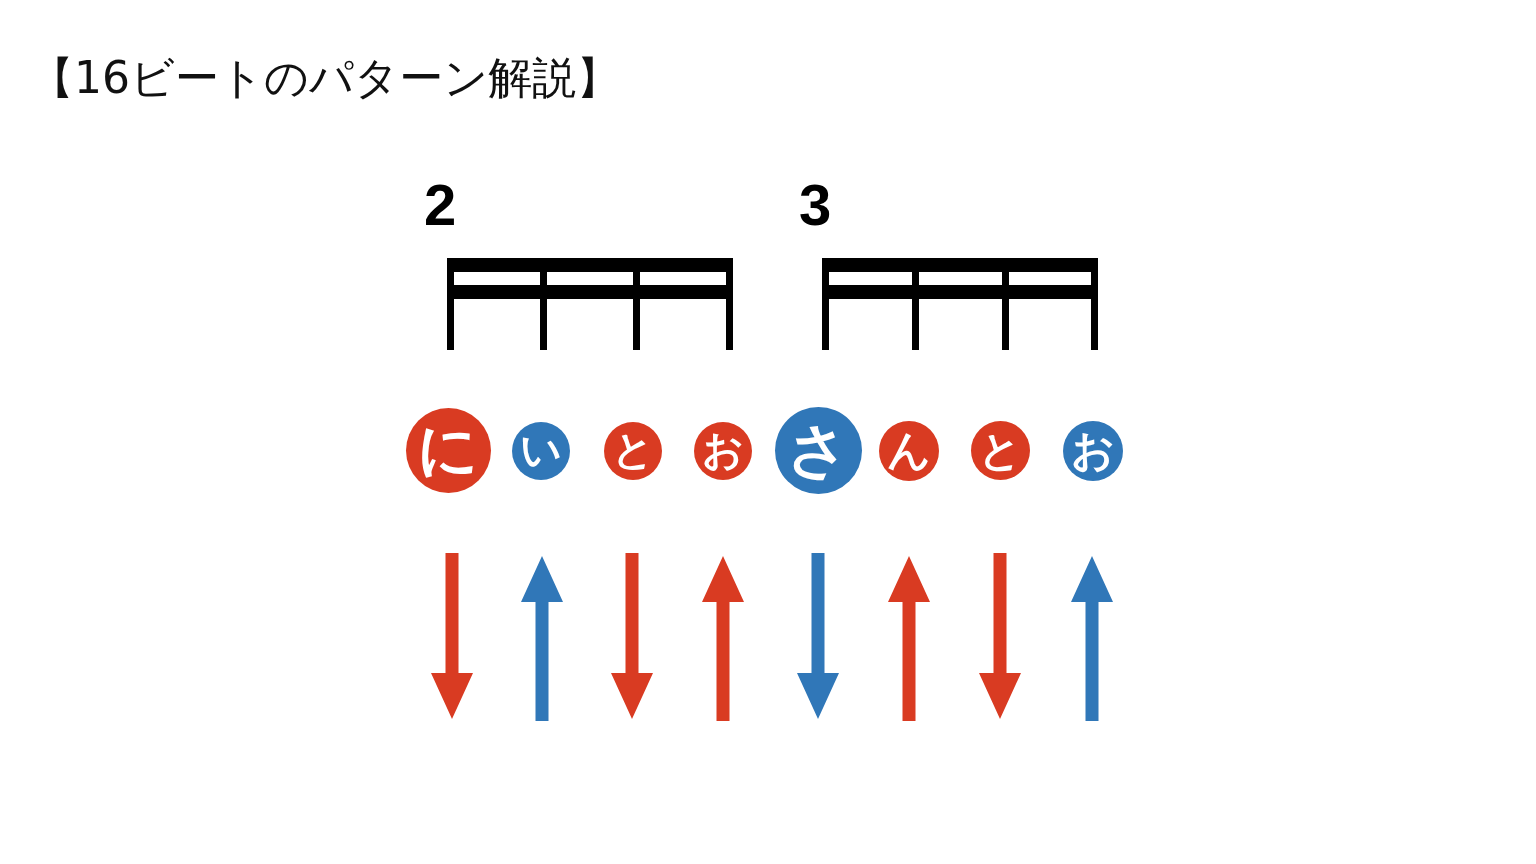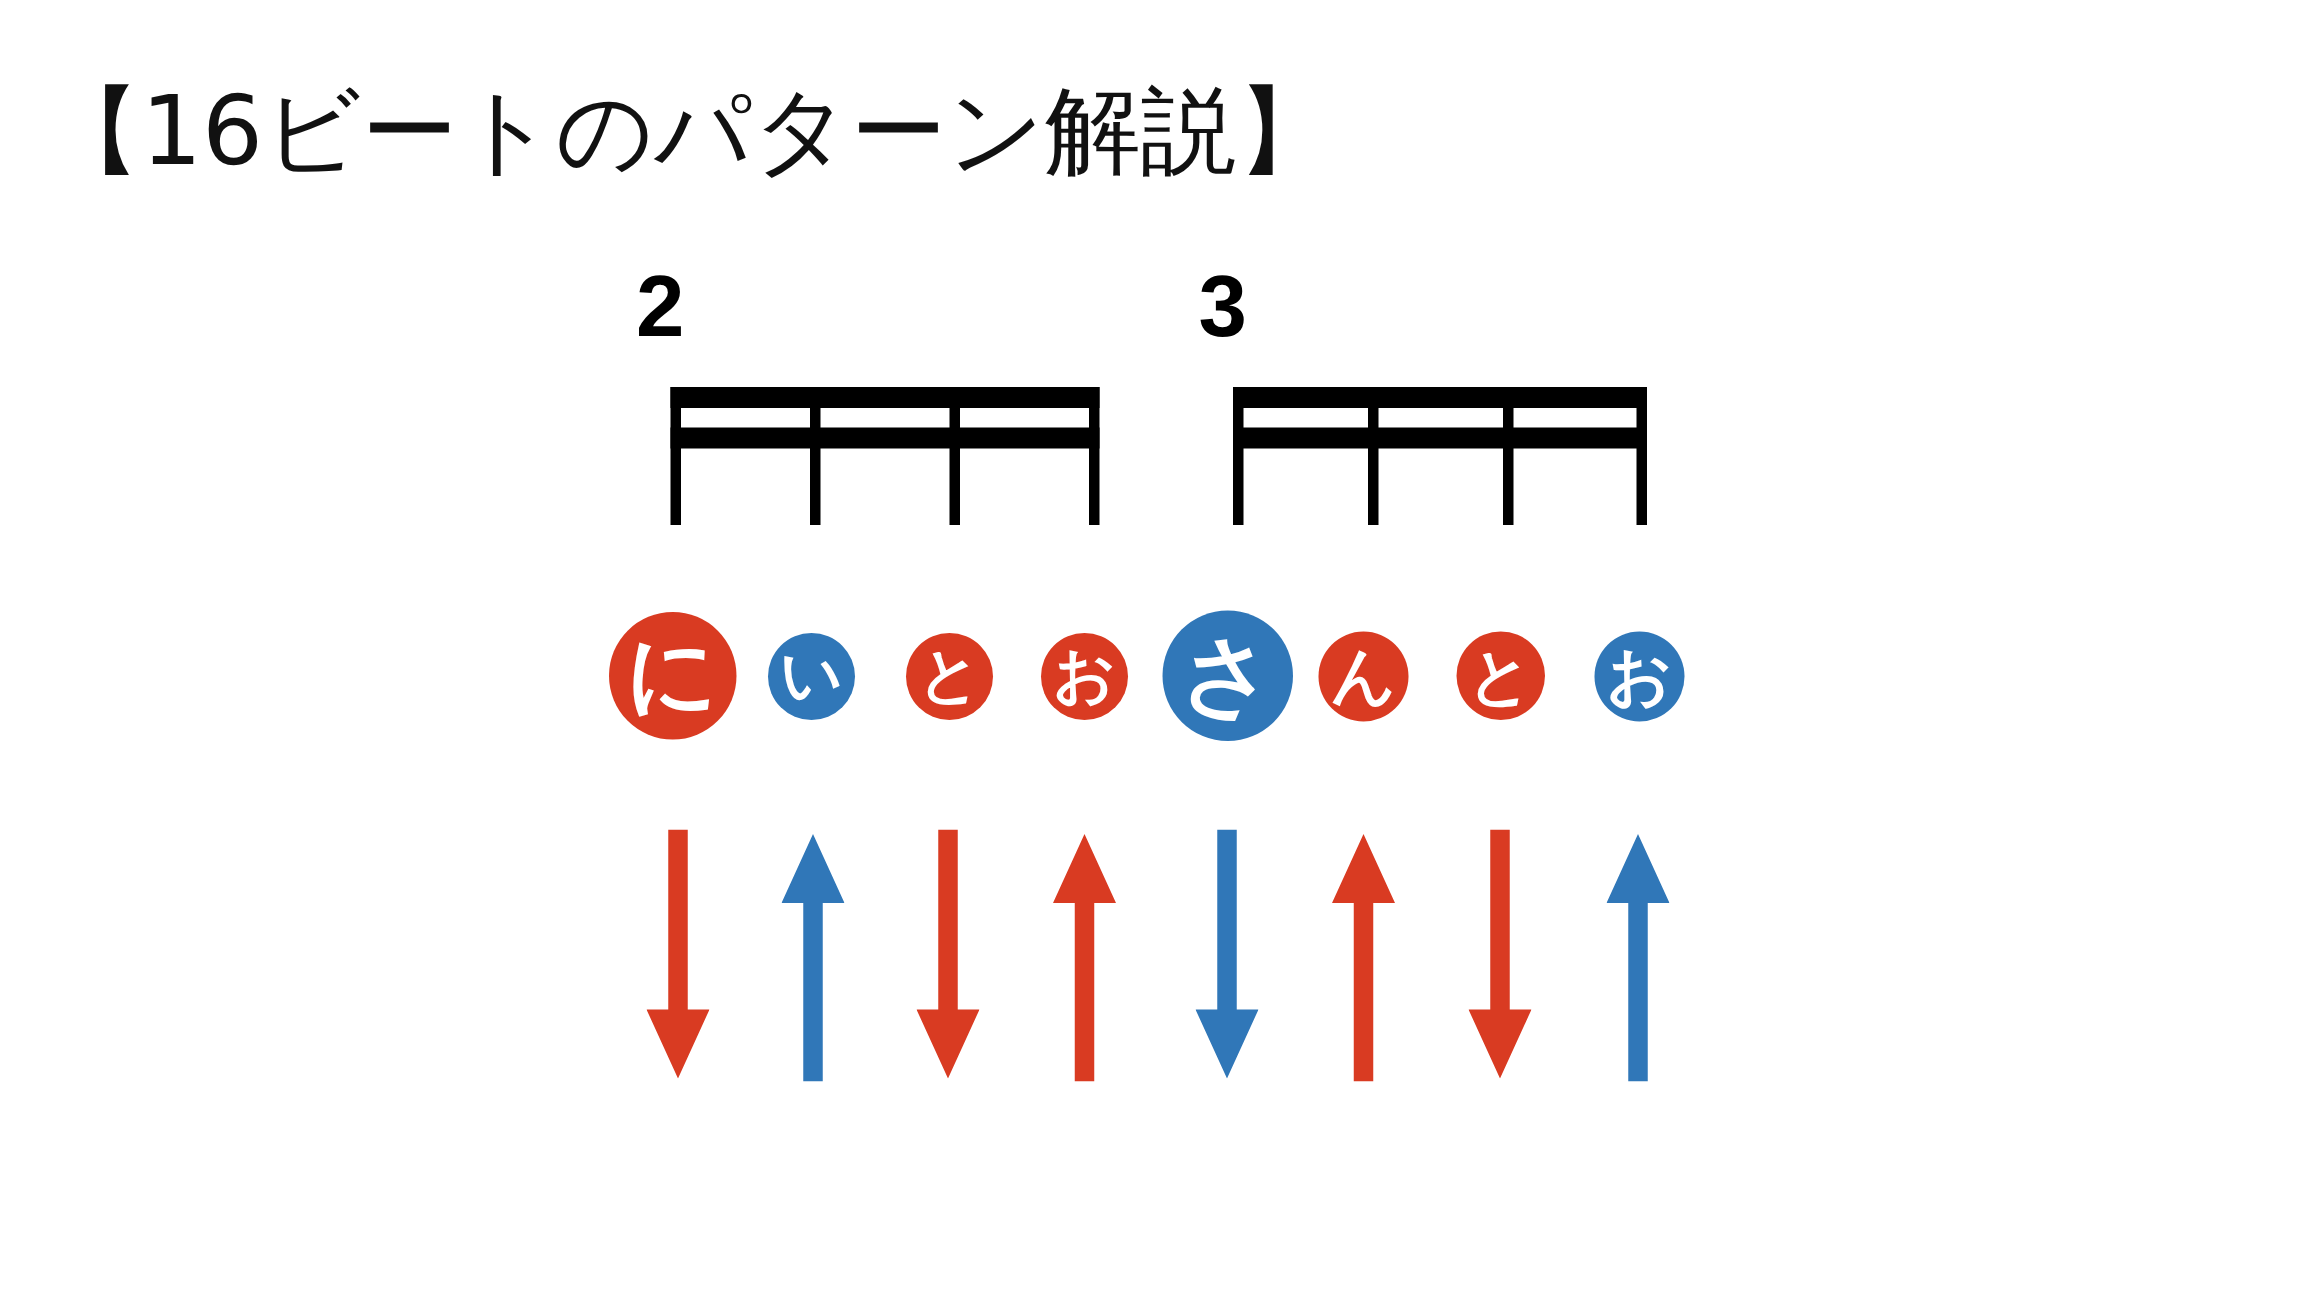--- a/index.html
+++ b/index.html
@@ -21,21 +21,21 @@
     width: 1536px;
     height: 864px;
     background: #ffffff;
   }
 
   
   .title {
     position: absolute;
     left: 30px;
     top: 56px;
-    font-size: 64px;
+    font-size: 44px;
     line-height: 1.0;
     letter-spacing: 0px;
     color: #111111;
     font-family: "DejaVu Sans", "Liberation Sans", sans-serif;
     white-space: nowrap;
   }
 
   
   .beat-num {
     position: absolute;

